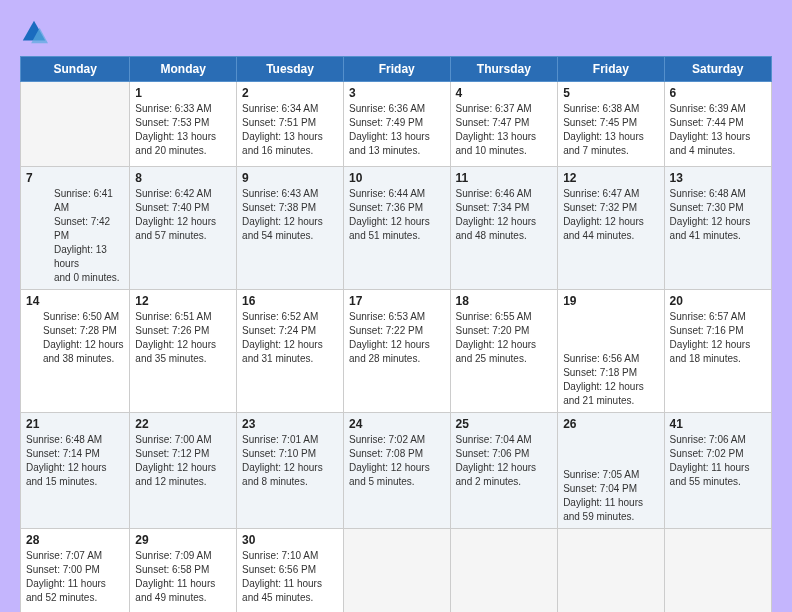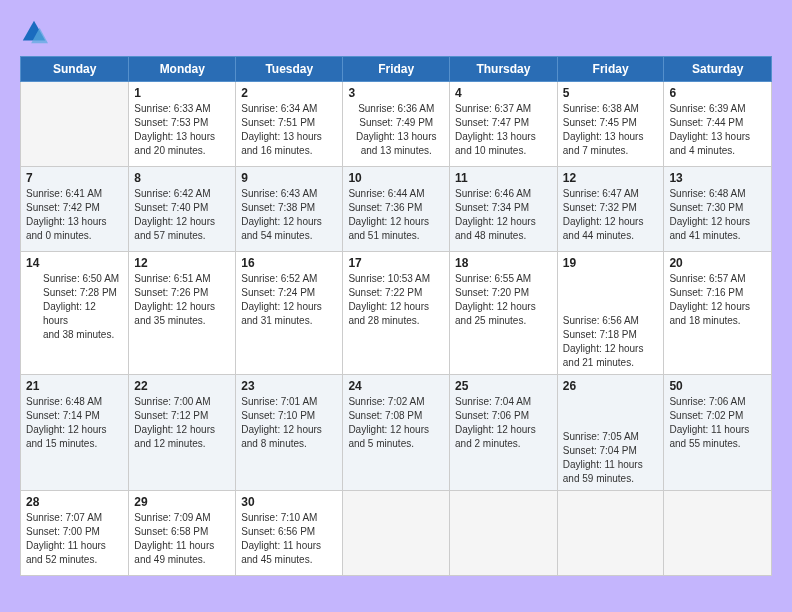--- a/index.html
+++ b/index.html
@@ -137,21 +137,21 @@
           </td>
           <td>
             <div class="day-number">2</div>
             <div class="day-info" style="white-space: pre-line;">Sunrise: 6:34 AM
 Sunset: 7:51 PM
 Daylight: 13 hours
 and 16 minutes.</div>
           </td>
           <td>
             <div class="day-number">3</div>
-            <div class="day-info" style="white-space: pre-line; text-align: center;">Sunrise: 6:36 AM
+            <div class="day-info" style="white-space: pre-line;">Sunrise: 6:36 AM
 Sunset: 7:49 PM
 Daylight: 13 hours
 and 13 minutes.</div>
           </td>
           <td>
             <div class="day-number">4</div>
             <div class="day-info" style="white-space: pre-line;">Sunrise: 6:37 AM
 Sunset: 7:47 PM
 Daylight: 13 hours
 and 10 minutes.</div>
@@ -167,21 +167,21 @@
             <div class="day-number">6</div>
             <div class="day-info" style="white-space: pre-line;">Sunrise: 6:39 AM
 Sunset: 7:44 PM
 Daylight: 13 hours
 and 4 minutes.</div>
           </td>
         </tr>
         <tr class="row-shaded">
           <td>
             <div class="day-number">7</div>
-            <div class="day-info" style="white-space: pre-line;">Sunrise: 6:41 AM
+            <div class="day-info" style="white-space: pre-line; margin-left: 28px;">Sunrise: 6:41 AM
 Sunset: 7:42 PM
 Daylight: 13 hours
 and 0 minutes.</div>
           </td>
           <td>
             <div class="day-number">8</div>
             <div class="day-info" style="white-space: pre-line;">Sunrise: 6:42 AM
 Sunset: 7:40 PM
 Daylight: 12 hours
 and 57 minutes.</div>
@@ -239,21 +239,21 @@
           </td>
           <td>
             <div class="day-number">16</div>
             <div class="day-info" style="white-space: pre-line;">Sunrise: 6:52 AM
 Sunset: 7:24 PM
 Daylight: 12 hours
 and 31 minutes.</div>
           </td>
           <td>
             <div class="day-number">17</div>
-            <div class="day-info" style="white-space: pre-line;">Sunrise: 10:53 AM
+            <div class="day-info" style="white-space: pre-line;">Sunrise: 6:53 AM
 Sunset: 7:22 PM
 Daylight: 12 hours
 and 28 minutes.</div>
           </td>
           <td>
             <div class="day-number">18</div>
             <div class="day-info" style="white-space: pre-line;">Sunrise: 6:55 AM
 Sunset: 7:20 PM
 Daylight: 12 hours
 and 25 minutes.</div>
@@ -310,21 +310,21 @@
 and 2 minutes.</div>
           </td>
           <td>
             <div class="day-number">26</div>
             <div class="day-info" style="white-space: pre-line; margin-top: 37px;">Sunrise: 7:05 AM
 Sunset: 7:04 PM
 Daylight: 11 hours
 and 59 minutes.</div>
           </td>
           <td>
-            <div class="day-number">50</div>
+            <div class="day-number">41</div>
             <div class="day-info" style="white-space: pre-line;">Sunrise: 7:06 AM
 Sunset: 7:02 PM
 Daylight: 11 hours
 and 55 minutes.</div>
           </td>
         </tr>
         <tr>
           <td>
             <div class="day-number">28</div>
             <div class="day-info" style="white-space: pre-line;">Sunrise: 7:07 AM

